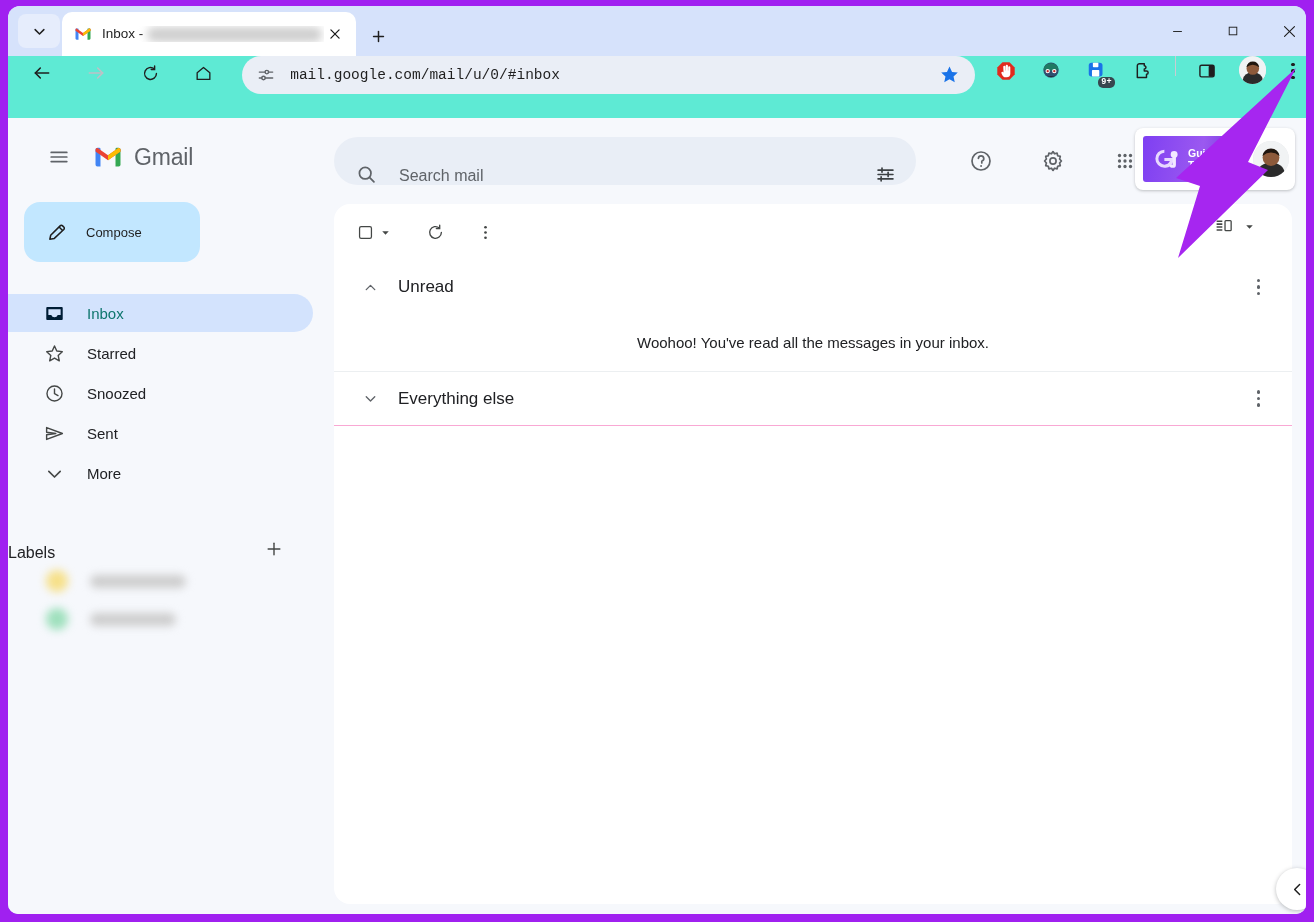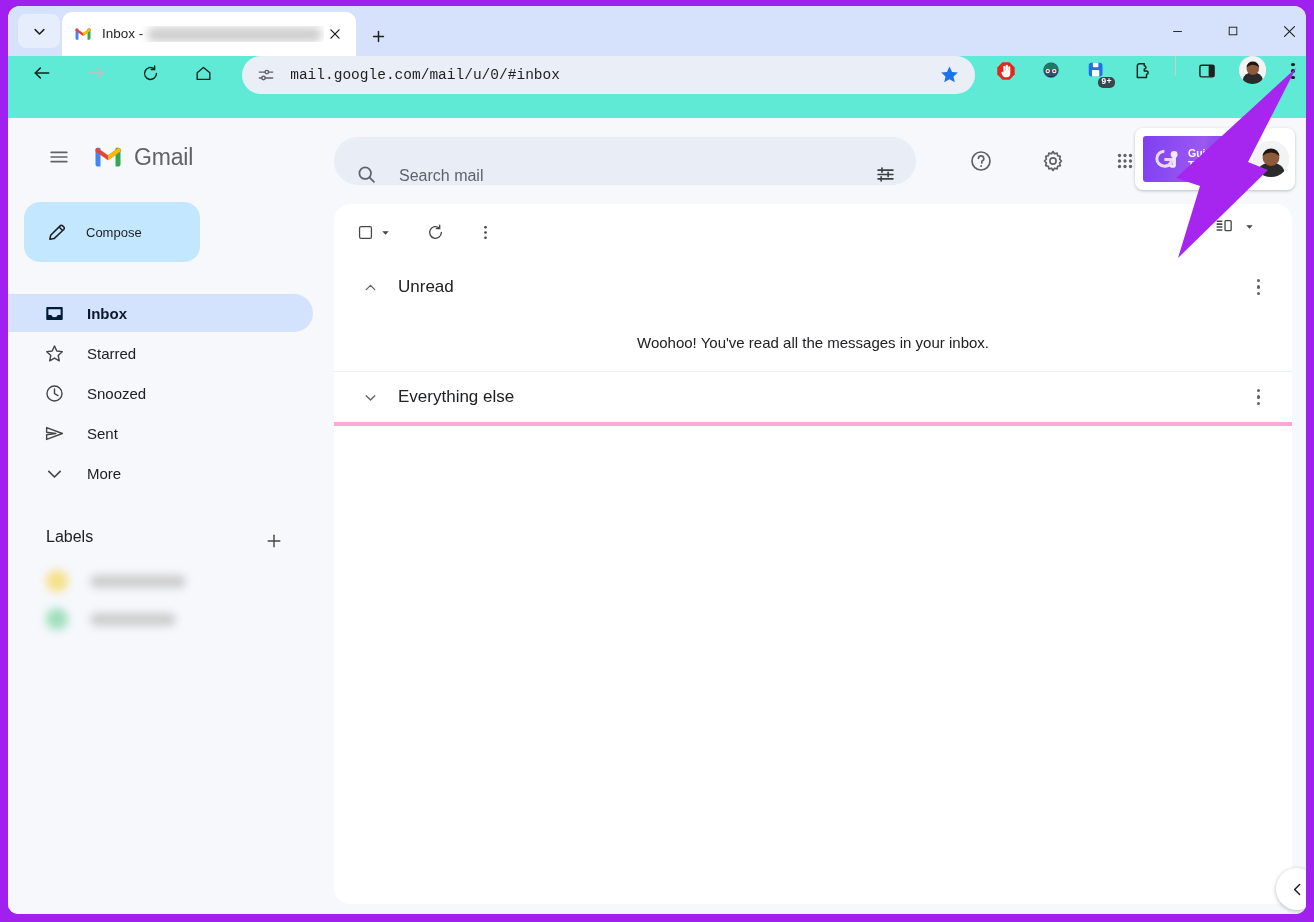--- a/index.html
+++ b/index.html
@@ -223,28 +223,27 @@
 
   .navitem {
     height: 38px; margin-left: 0;
     display: flex; align-items: center;
     padding-left: 36px; gap: 22px;
     border-radius: 0 19px 19px 0;
     width: 305px;
   }
   .navitem .nlabel { font-size: 15px; color: #202124; }
   .navitem.active { background: #d3e3fd; }
-  .navitem.active .nlabel { font-weight: bold; color: #0f172a; }
+  .navitem.active .nlabel { font-weight: normal; color: #0f766e; }
 
   #navlist { margin-top: 32px; display: flex; flex-direction: column; gap: 2px; }
 
   #labels-head {
     margin: 36px 0 0 0; height: 34px; width: 305px;
-    display: flex; align-items: flex-start;
-    padding-left: 38px;
+    display: flex; align-items: flex-end;
   }
   #labels-head .ltitle { font-size: 16px; color: #202124; flex: 1; }
   #labels-head .addbtn {
     width: 26px; height: 26px; margin-right: 26px;
     display: flex; align-items: center; justify-content: center;
   }
   .label-row {
     height: 38px; display: flex; align-items: center;
     padding-left: 38px; gap: 22px;
   }
@@ -283,21 +282,21 @@
   .section-header .skebab { position: absolute; right: 32px; display:flex; flex-direction:column; gap:3px; align-items:center; }
   .section-header .skebab i { width: 3.5px; height: 3.5px; border-radius: 50%; background: #5f6368; display:block; }
 
   #sec-unread { top: 56px; }
   #emptymsg {
     position: absolute; left: 0; top: 110px; width: 100%; height: 58px;
     display: flex; align-items: center; justify-content: center;
     font-size: 15px; color: #202124;
     border-bottom: 1px solid #eceff1;
   }
-  #sec-everything { top: 168px; border-bottom: 4px solid #f9a8d4; }
+  #sec-everything { top: 168px; border-bottom: 1px solid #f9a8d4; }
 
   #footer {
     position: absolute; left: 0; bottom: 34px; width: 100%;
     font-size: 13px; color: #5f6368;
   }
   #footer .frow { position: relative; height: 24px; }
   #f-storage { position: absolute; left: 20px; top: 0; }
   #f-policies { position: absolute; left: 0; right: 0; text-align: center; }
   #f-powered { position: absolute; left: 0; right: 0; text-align: center; }
   #f-activity { position: absolute; right: 18px; top: 0; }

